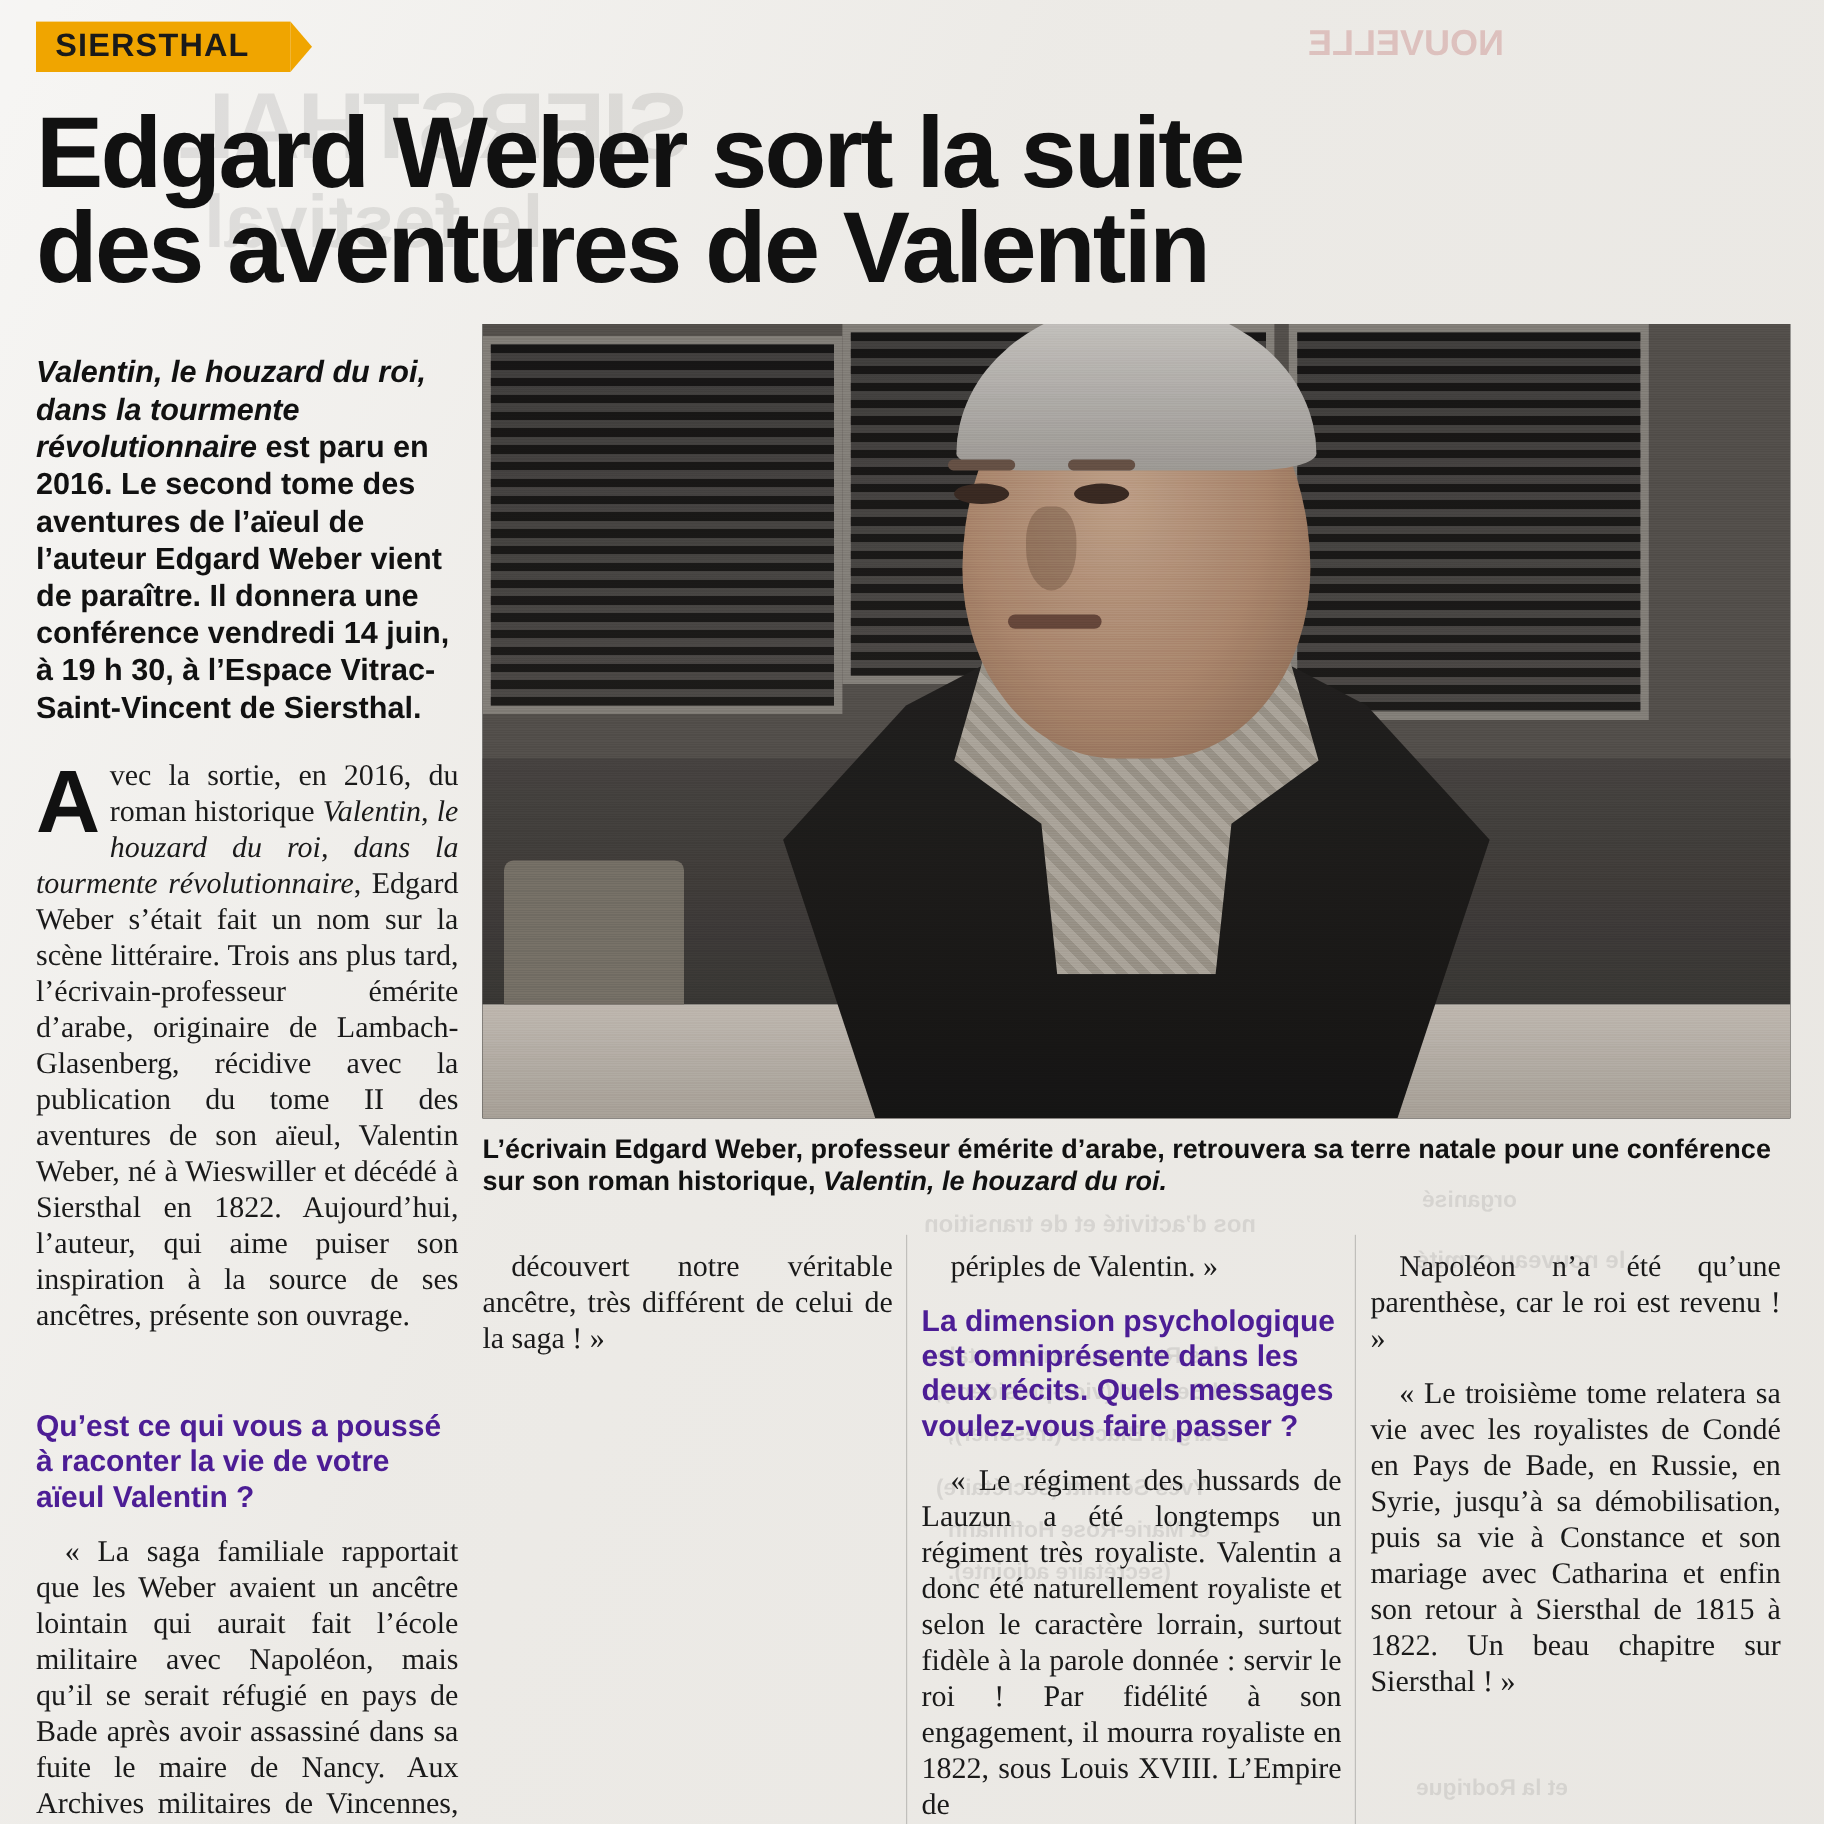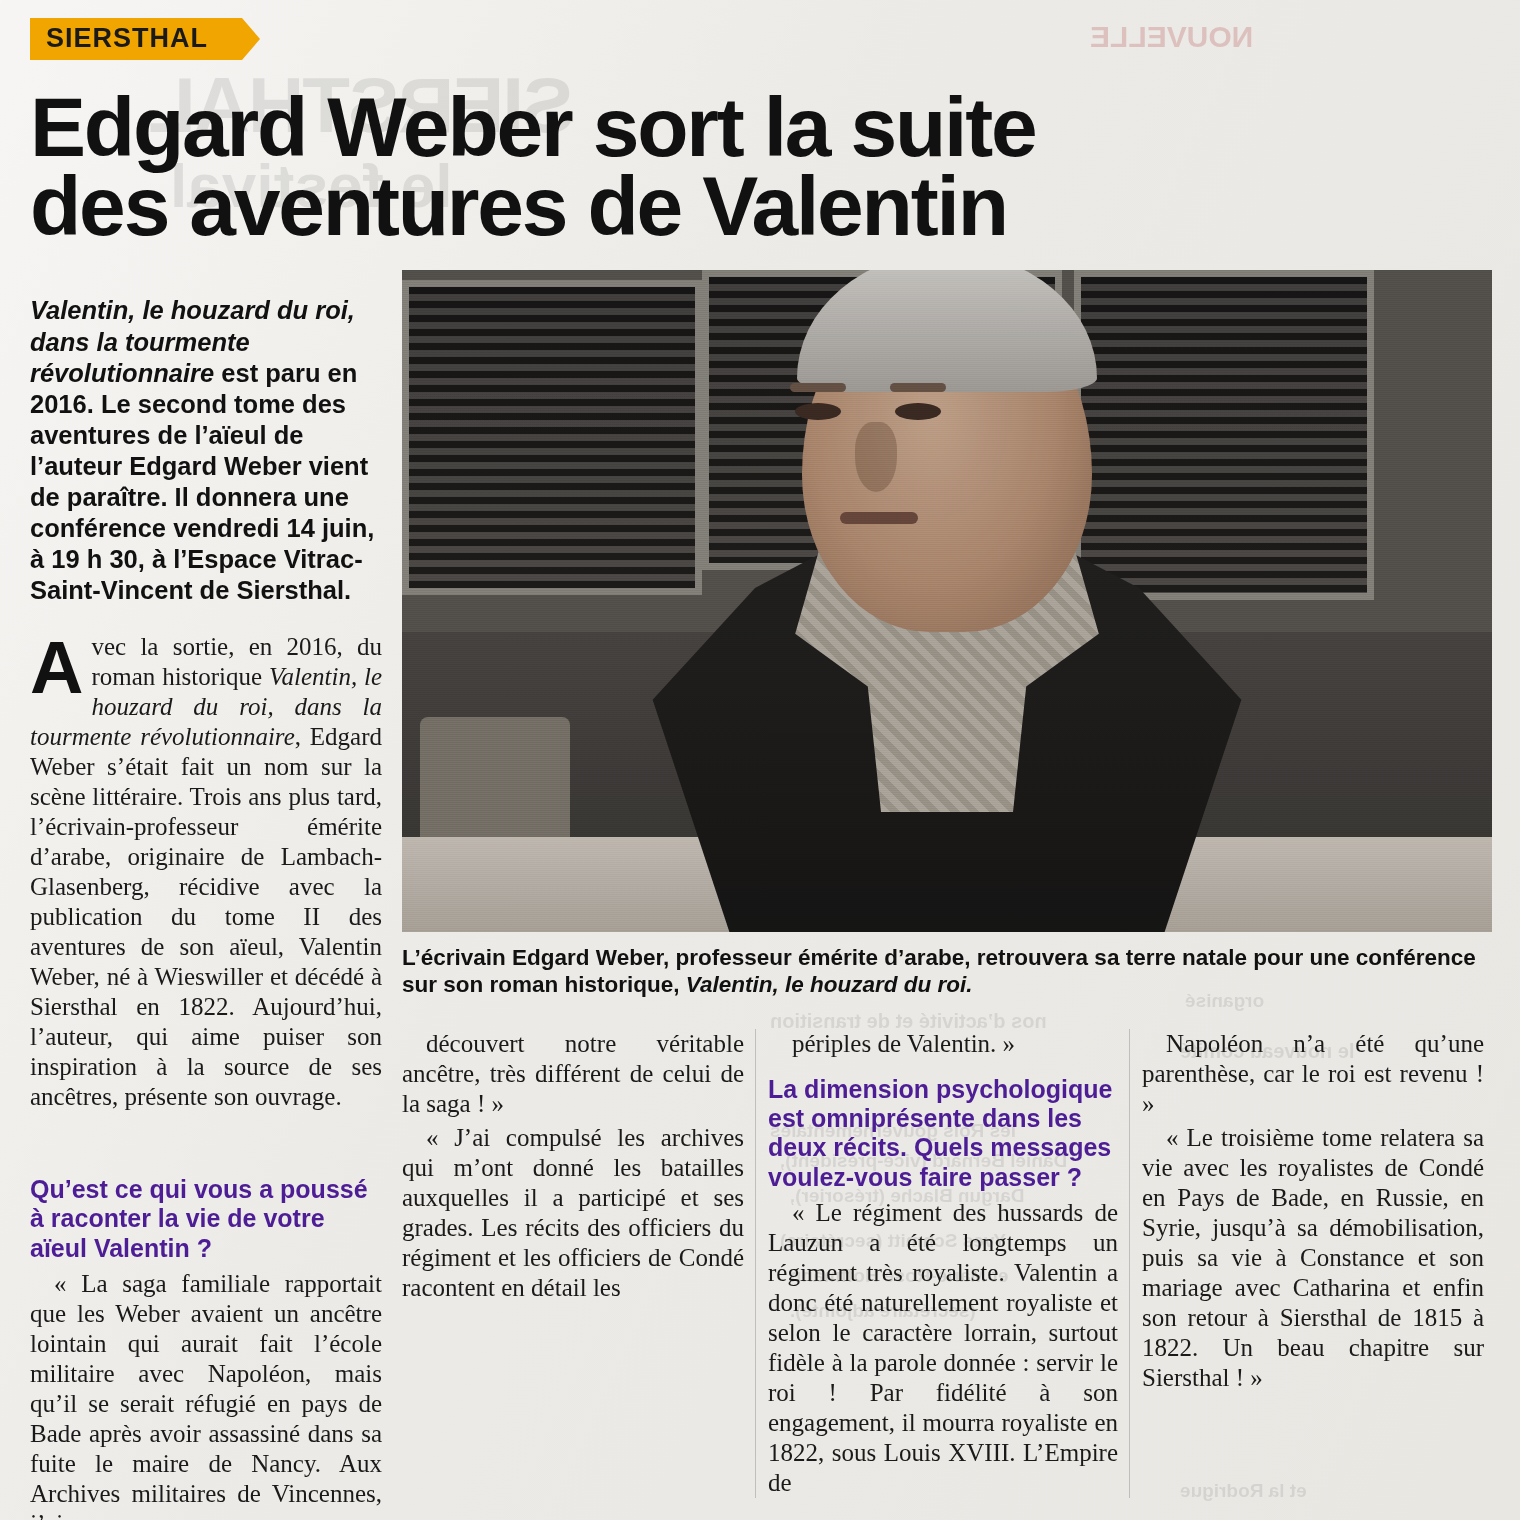--- a/index.html
+++ b/index.html
@@ -167,21 +167,21 @@
 
   .question {
     font-family: "Liberation Sans", sans-serif;
     font-weight: 700;
     font-size: 25px;
     line-height: 1.17;
     margin: 16px 0 6px 0;
     color: #4c1d95;
   }
   .question:first-child { margin-top: 0; }
-  .para { margin: 4px 0 0 0; text-indent: 24px; }
+  .para { margin: 16px 0 0 0; text-indent: 24px; }
 
   
   .lcol { position: relative; }
   .lcol + .lcol::before {
     content: "";
     position: absolute;
     left: -13px;
     top: 4px;
     bottom: 0;
     width: 1px;
@@ -317,21 +317,20 @@
       </div>
 
       <p class="caption">
         <span>L’écrivain Edgard Weber, professeur émérite d’arabe, retrouvera sa terre natale pour une conférence sur son roman historique, </span><em>Valentin, le houzard du roi.</em>
       </p>
 
       <div class="lower-cols">
 
         <div class="lcol l2">
           <p class="body-text para">découvert notre véritable ancêtre, très différent de celui de la saga ! »</p>
-          <p class="body-text para">« J’ai compulsé les archives qui m’ont donné les batailles auxquelles il a participé et ses grades. Les récits des officiers du régiment et les officiers de Condé racontent en détail les</p>
         </div>
 
         <div class="lcol l3">
           <p class="body-text para">périples de Valentin. »</p>
           <h2 class="question">La dimension psychologique est omniprésente dans les deux récits. Quels messages voulez-vous faire passer ?</h2>
           <p class="body-text para">« Le régiment des hussards de Lauzun a été longtemps un régiment très royaliste. Valentin a donc été naturellement royaliste et selon le caractère lorrain, surtout fidèle à la parole donnée : servir le roi ! Par fidélité à son engagement, il mourra royaliste en 1822, sous Louis XVIII. L’Empire de</p>
         </div>
 
         <div class="lcol l4">
           <p class="body-text para">Napoléon n’a été qu’une parenthèse, car le roi est revenu ! »</p>

